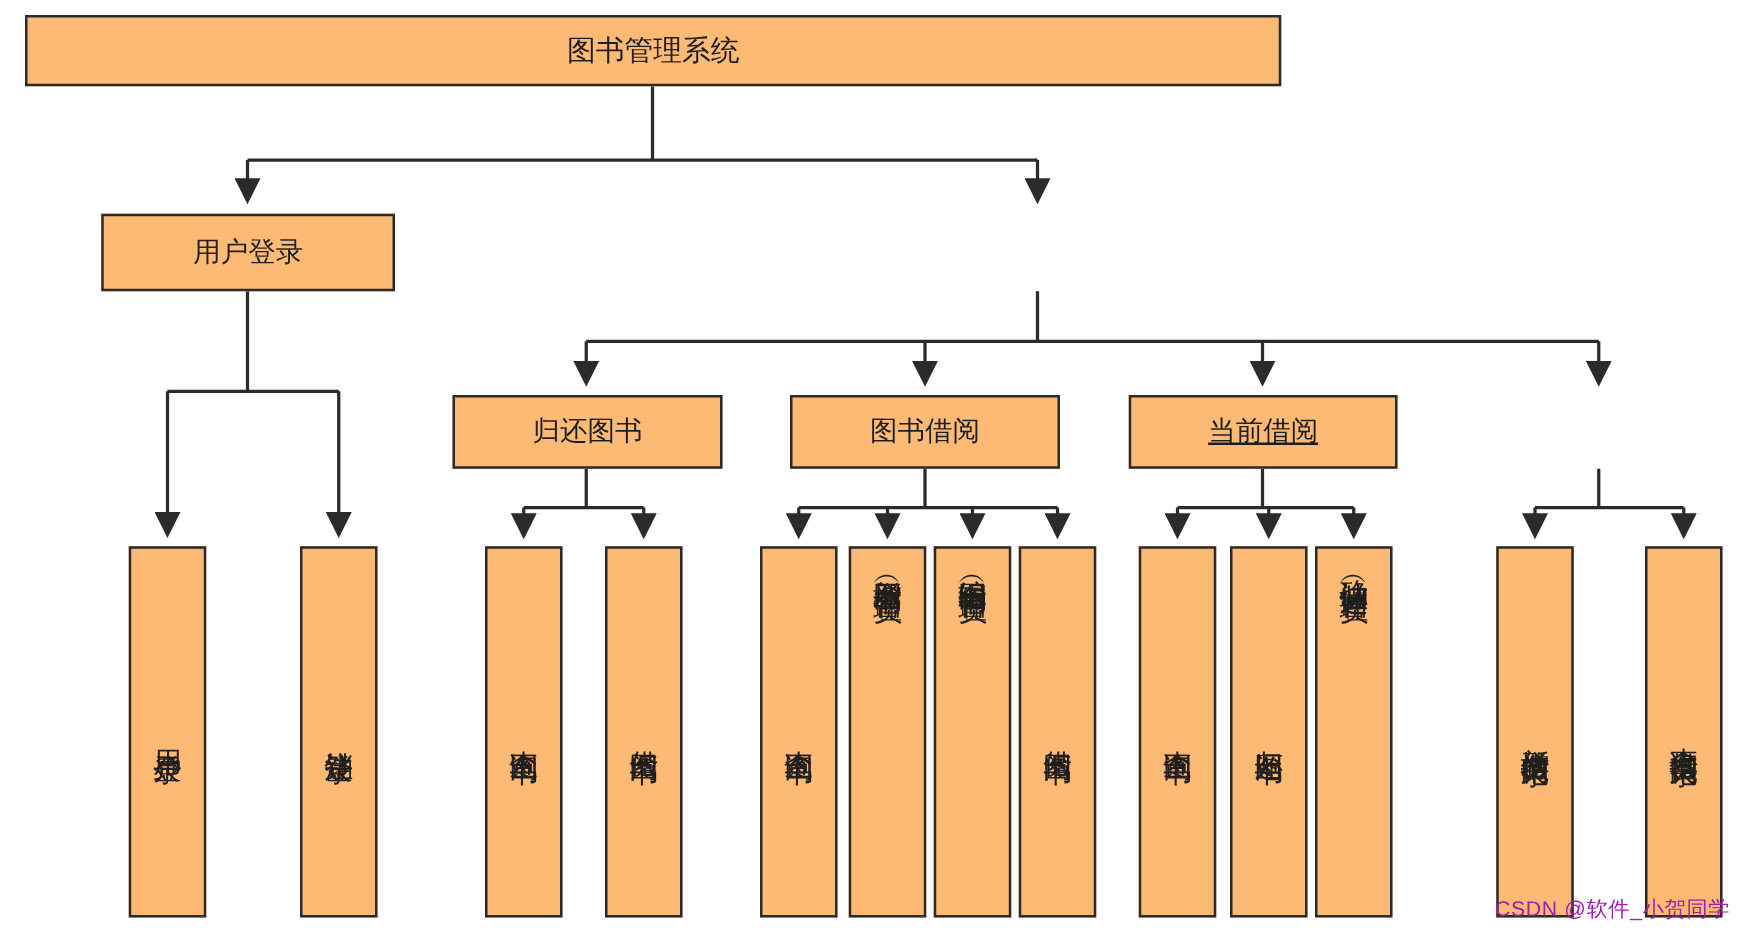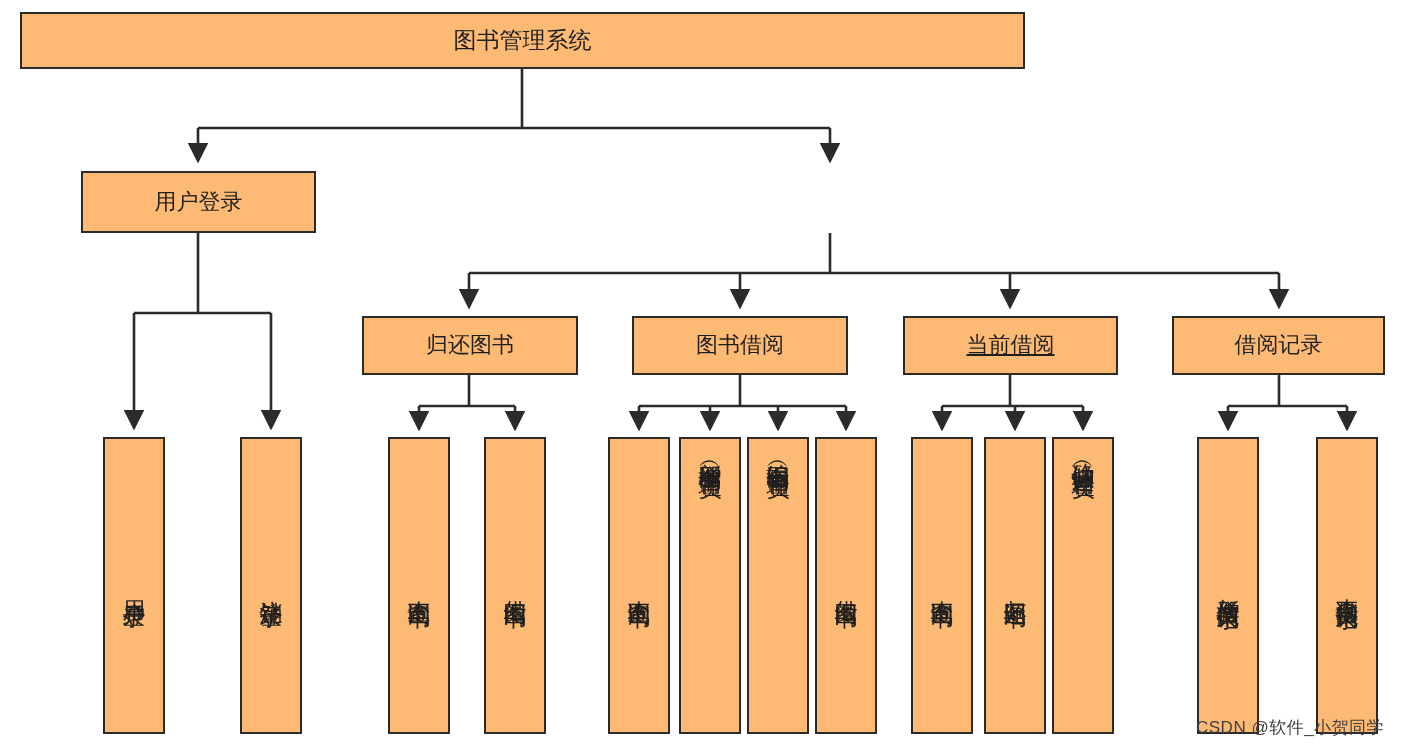--- a/index.html
+++ b/index.html
@@ -63,21 +63,21 @@
   
   .node.vert.centered {
     align-items: center;
     padding-top: 0;
   }
   #watermark {
     position: absolute;
     left: 1196px;
     top: 716px;
     font-size: 17px;
-    color: #404040;
+    color: #a21caf;
     white-space: nowrap;
     letter-spacing: 0.5px;
   }
 </style>
 </head>
 <body>
 
 <div id="canvas">
 
   <svg id="connectors" viewBox="0 0 1405 747" xmlns="http://www.w3.org/2000/svg">
@@ -140,23 +140,20 @@
 
   <div class="node horiz" style="left:362px; top:316px; width:216px; height:59px;">
     <span class="lbl">归还图书</span>
   </div>
   <div class="node horiz" style="left:632px; top:316px; width:216px; height:59px;align-items:center;">
     <span class="lbl">图书借阅</span>
   </div>
   <div class="node horiz" style="left:903px; top:316px; width:215px; height:59px;text-decoration:underline;">
     <span class="lbl">当前借阅</span>
   </div>
-  <div class="node horiz" style="left:1172px; top:316px; width:213px; height:59px;">
-    <span class="lbl">借阅记录</span>
-  </div>
 
   <div class="node vert centered" style="left:103px; top:437px; width:62px; height:297px;">
     <span class="lbl">用户登录</span>
   </div>
   <div class="node vert centered" style="left:240px; top:437px; width:62px; height:297px;">
     <span class="lbl">注销登录</span>
   </div>
   <div class="node vert centered" style="left:388px; top:437px; width:62px; height:297px;">
     <span class="lbl">查询图书</span>
   </div>

